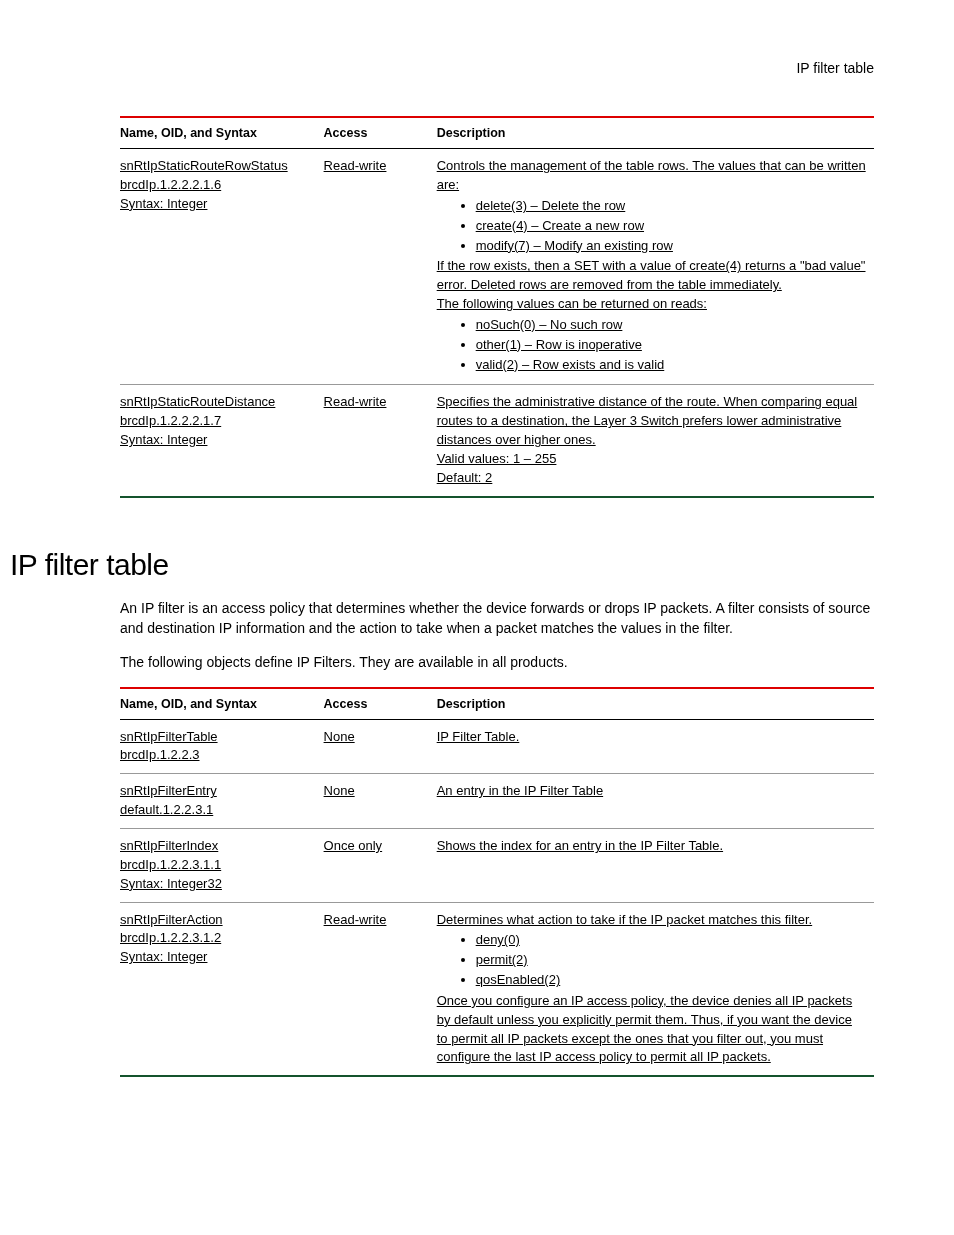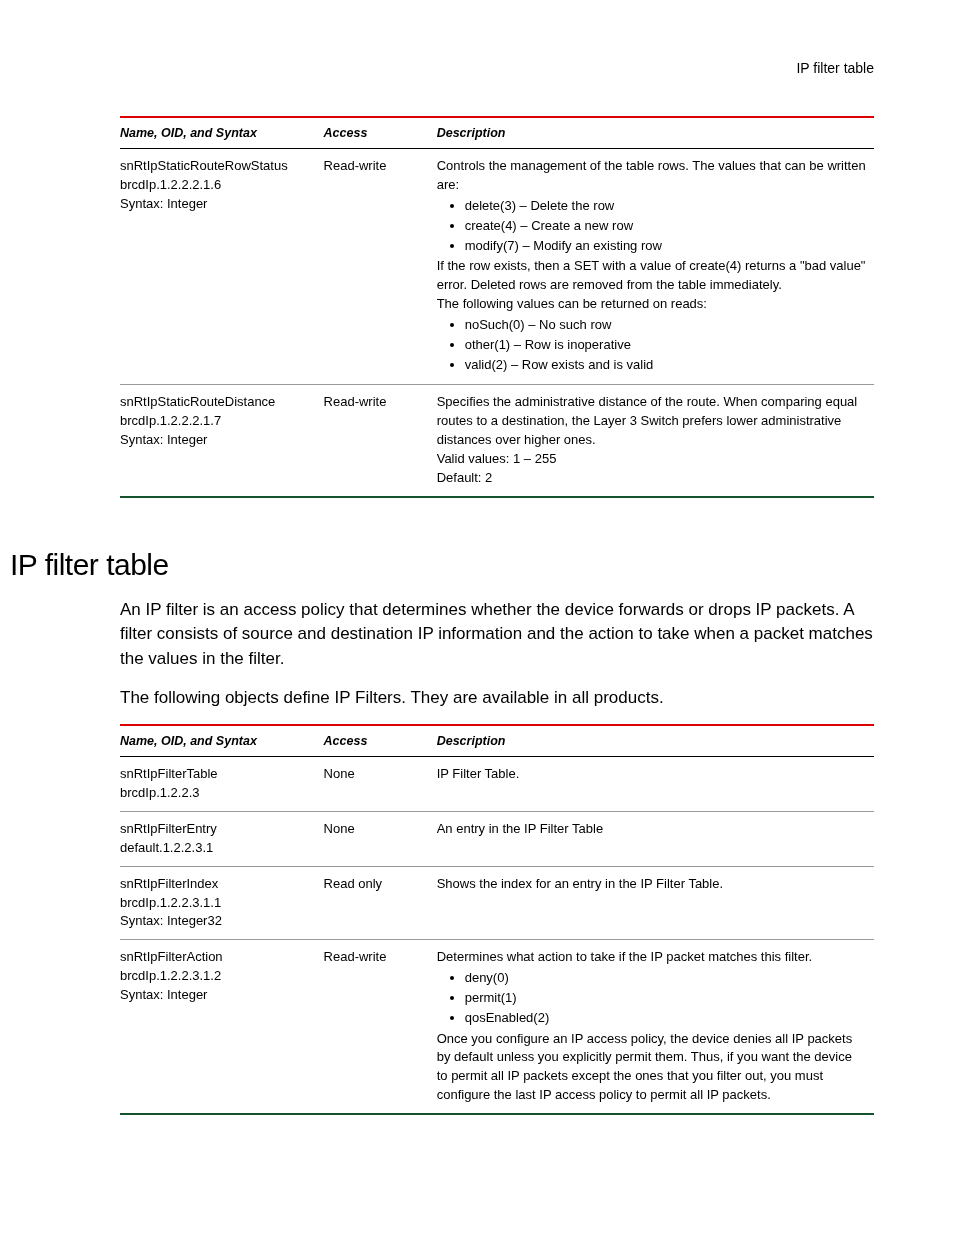--- a/index.html
+++ b/index.html
@@ -21,59 +21,59 @@
   }
   table.data-table {
     width: 100%;
     border-collapse: collapse;
     font-size: 13px;
     line-height: 1.45;
   }
   table.data-table thead tr {
     border-top: 2px solid #d00;
     border-bottom: 1px solid #000;
-    font-style: italic;
   }
   table.data-table th {
     text-align: left;
     font-family: Arial, Helvetica, sans-serif;
     font-weight: bold;
     font-size: 12.5px;
     padding: 6px 8px 6px 0;
   }
   table.data-table td {
     vertical-align: top;
     padding: 8px 8px 8px 0;
   }
   table.data-table tbody tr {
     border-bottom: 1px solid #999;
+    text-decoration: underline;
   }
   table.data-table tbody tr:last-child {
     border-bottom: 2px solid #14532d;
   }
   .col-name { width: 27%; }
   .col-access { width: 15%; }
   .col-desc { width: 58%; }
   ul.bullets {
     margin: 2px 0 2px 0;
     padding-left: 28px;
     list-style: disc;
   }
   ul.bullets li {
-    margin: 1px 0;
+    margin: 1px 11px;
   }
   h1.section-heading {
     font-family: Arial, Helvetica, sans-serif;
     font-weight: normal;
     font-size: 30px;
     margin: 50px 0 16px -110px;
     letter-spacing: -0.5px;
   }
   p.body {
-    font-size: 17px;
+    font-size: 14px;
     line-height: 1.45;
     margin: 0 0 14px 0;
   }
   .name-cell div { margin: 0; }
 </style>
 </head>
 <body>
 
 <div class="page">
 
@@ -160,37 +160,37 @@
         <td>
           <div>An entry in the IP Filter Table</div>
         </td>
       </tr>
       <tr>
         <td class="name-cell">
           <div>snRtIpFilterIndex</div>
           <div>brcdIp.1.2.2.3.1.1</div>
           <div>Syntax: Integer32</div>
         </td>
-        <td>Read only</td>
+        <td>Once only</td>
         <td>
           <div>Shows the index for an entry in the IP Filter Table.</div>
         </td>
       </tr>
       <tr>
         <td class="name-cell">
           <div>snRtIpFilterAction</div>
           <div>brcdIp.1.2.2.3.1.2</div>
           <div>Syntax: Integer</div>
         </td>
         <td>Read-write</td>
         <td>
           <div>Determines what action to take if the IP packet matches this filter.</div>
           <ul class="bullets">
             <li>deny(0)</li>
-            <li>permit(1)</li>
+            <li>permit(2)</li>
             <li>qosEnabled(2)</li>
           </ul>
           <div>Once you configure an IP access policy, the device denies all IP packets by default unless you explicitly permit them. Thus, if you want the device to permit all IP packets except the ones that you filter out, you must configure the last IP access policy to permit all IP packets.</div>
         </td>
       </tr>
     </tbody>
   </table>
 
 </div>
 

